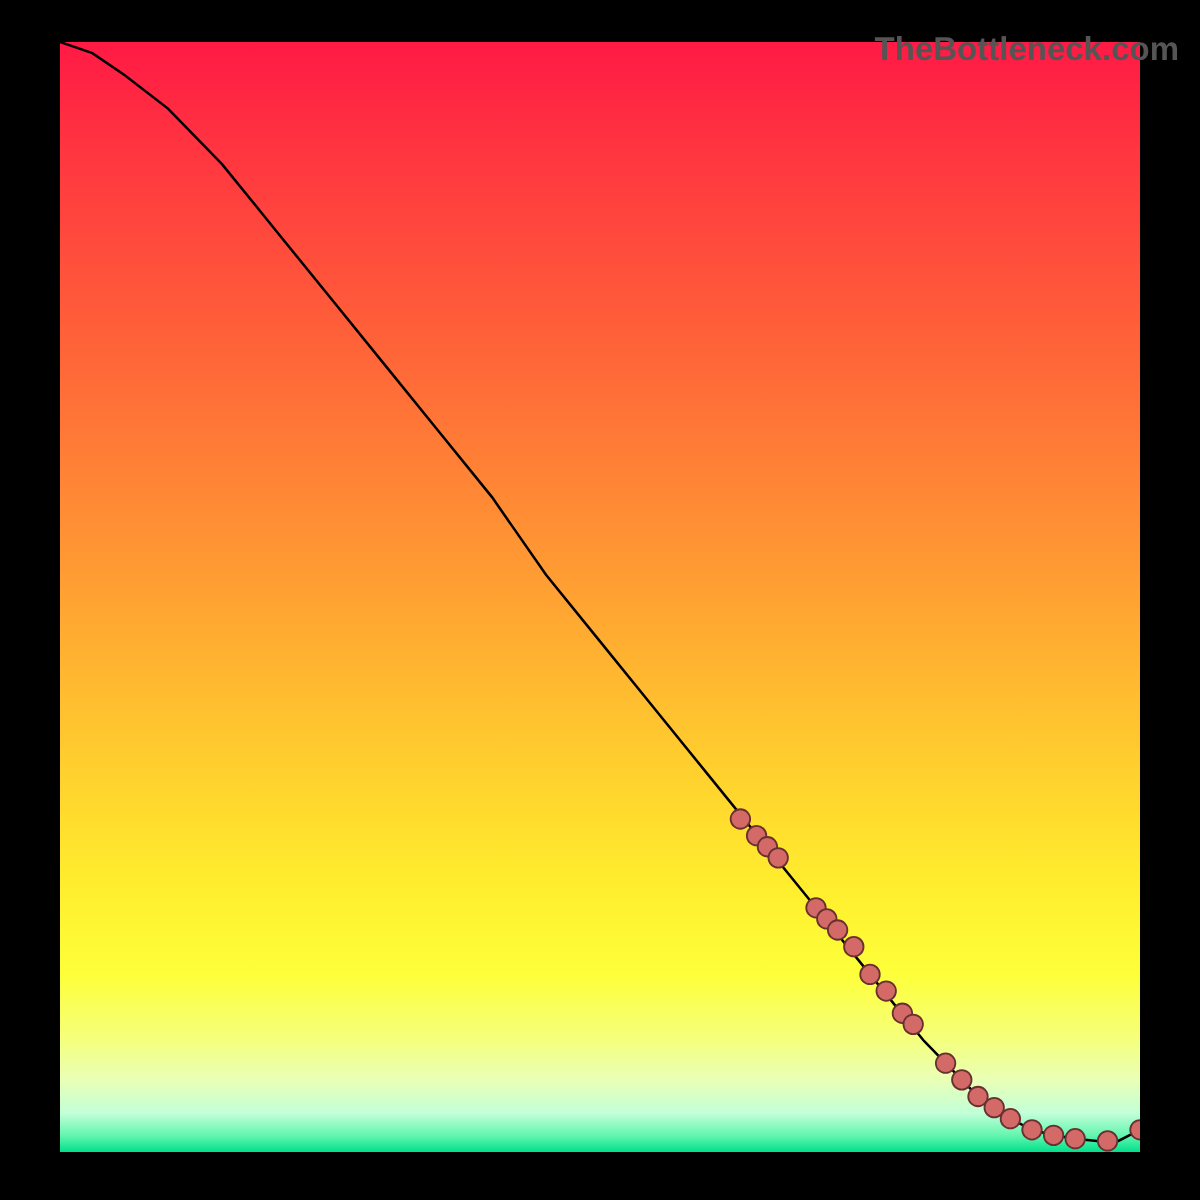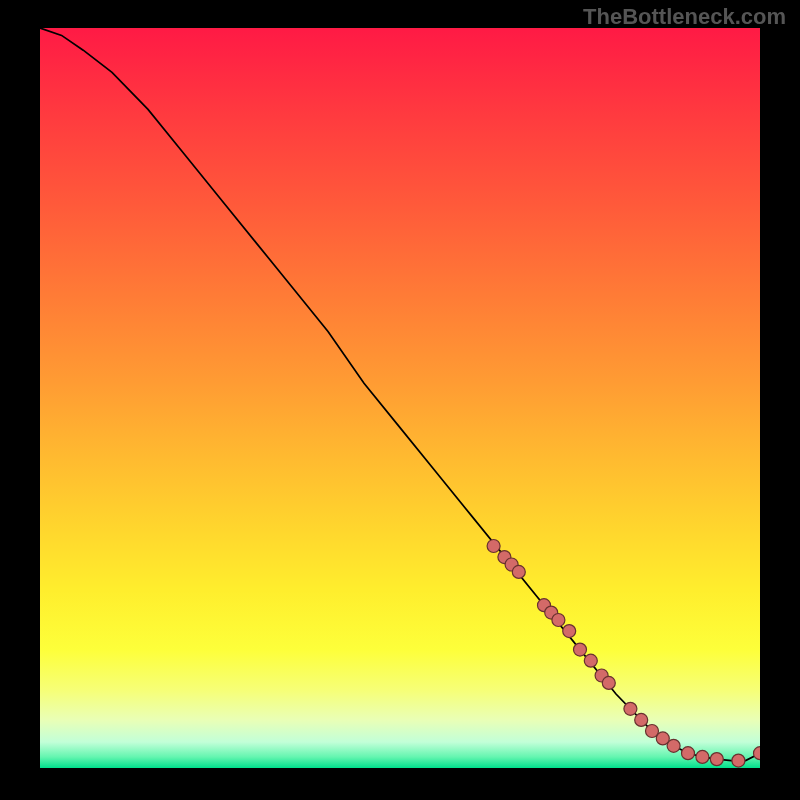--- a/index.html
+++ b/index.html
@@ -12,21 +12,21 @@
     overflow: hidden;
   }
   .stage {
     position: relative;
     width: 800px;
     height: 800px;
     background: #000;
   }
   .watermark {
     position: absolute;
-    top: 4px;
+    top: 20px;
     right: 14px;
     color: #555;
     font-size: 22px;
     font-weight: 600;
     z-index: 50;
     user-select: none;
   }
   .plot-wrap {
     position: absolute;
     left: 40px;

